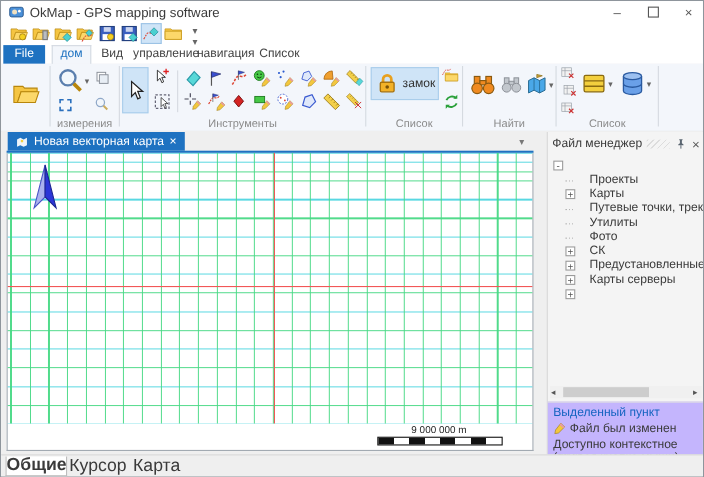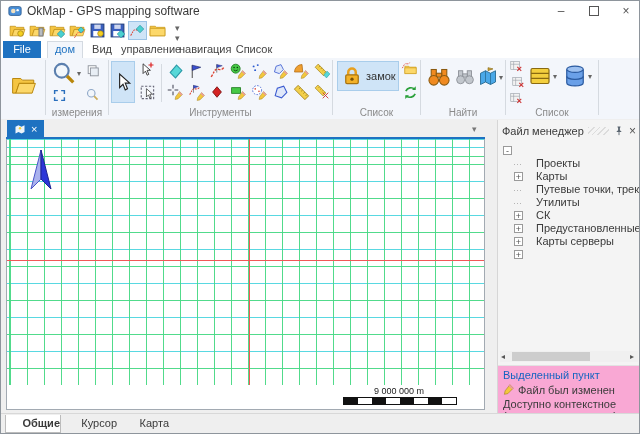--- a/index.html
+++ b/index.html
@@ -62,28 +62,28 @@
   .tbox{position:absolute;top:2px;width:9px;height:9px;border:1px solid #9a9a9a;background:#fff;
         font-size:9px;line-height:8px;text-align:center;color:#555;box-sizing:border-box;}
   .tdash{position:absolute;top:7px;width:8px;height:1px;
         background:repeating-linear-gradient(to right,#b5b5b5 0 1px,transparent 1px 3px);}
   .tlabel{position:absolute;top:0;overflow:hidden;white-space:nowrap;}
   .lv0 .tbox{left:5px;} .lv0 .tlabel{left:29px;width:110px;}
   .lv1 .tbox{left:16px;} .lv1 .tdash{left:16px;} .lv1 .tlabel{left:38px;width:104px;}
   #panel-hscroll{left:2px;top:231px;width:138px;height:11px;background:#f0f0f0;}
   .scroll-arrow{top:1px;font-size:8px;color:#555;line-height:9px;}
   #hscroll-thumb{left:12px;top:1px;width:78px;height:9px;background:#cdcdcd;}
-  #panel-info{left:0;top:245px;width:142px;height:48px;border-top:1px solid #e2e2e2;background:#f9a8d4;}
+  #panel-info{left:0;top:245px;width:142px;height:48px;border-top:1px solid #e2e2e2;background:#c4b5fd;}
   #sel-title{left:5px;top:3px;font-size:11px;color:#1464c0;}
   #status-row{left:5px;top:17px;height:13px;display:flex;align-items:center;gap:4px;font-size:11px;color:#3a3a3a;}
   #hint1{left:5px;top:32px;font-size:11px;color:#3a3a3a;}
   #hint2{left:5px;top:44px;font-size:11px;color:#3a3a3a;}
   
   #bottombar{left:0;top:412px;width:638px;height:20px;background:#efefef;border-top:1px solid #d8d8d8;}
-  .btab{top:1px;height:17px;line-height:17px;text-align:right;font-size:11px;color:#3a3a3a;}
+  .btab{top:1px;height:17px;line-height:17px;text-align:left;font-size:16px;color:#3a3a3a;}
   .btab.active{background:#fff;border:1px solid #bcbcbc;border-top:none;font-weight:bold;line-height:16px;}
   .minisep{position:absolute;background:#d5dae0;}
 </style>
 </head>
 <body>
 
 <svg width="0" height="0" style="position:absolute">
   <defs>
     <symbol id="s-folder-open" viewBox="0 0 16 16">
         <path d="M1 4h5l1 1h7v2H5L3 13H1z" fill="#f5c542" stroke="#b8860b" stroke-width=".6"></path>
@@ -561,20 +561,21 @@
 
   <div id="docrow" class="abs">
 
     <div id="tabstrip" class="abs">
       <div id="maptab" class="abs">
         <span class="ico" style="width:12px;height:12px">
             <svg>
               <use href="#s-maptab"></use>
             </svg>
           </span>
+        <span>Новая векторная карта</span>
         <span style="font-size:11px">×</span>
       </div>
       <div id="strip-underline" class="abs"></div>
       <span id="strip-more" class="abs">▾</span>
     </div>
 
     <div id="mapcanvas" class="abs">
       <div id="mapgrid" class="abs"></div>
       <div id="redline-v" class="abs"></div>
       <div id="redline-h" class="abs"></div>
@@ -611,20 +612,24 @@
             <span class="tbox">+</span>
             <span class="tlabel">Карты</span>
           </div>
         <div class="trow lv1">
             <span class="tdash"></span>
             <span class="tlabel">Путевые точки, треки, ма</span>
           </div>
         <div class="trow lv1">
             <span class="tdash"></span>
             <span class="tlabel">Утилиты</span>
+          </div>
+        <div class="trow lv1">
+            <span class="tdash"></span>
+            <span class="tlabel">Фото</span>
           </div>
         <div class="trow lv1">
             <span class="tbox">+</span>
             <span class="tlabel">СК</span>
           </div>
         <div class="trow lv1">
             <span class="tbox">+</span>
             <span class="tlabel">Предустановленные прое</span>
           </div>
         <div class="trow lv1">

